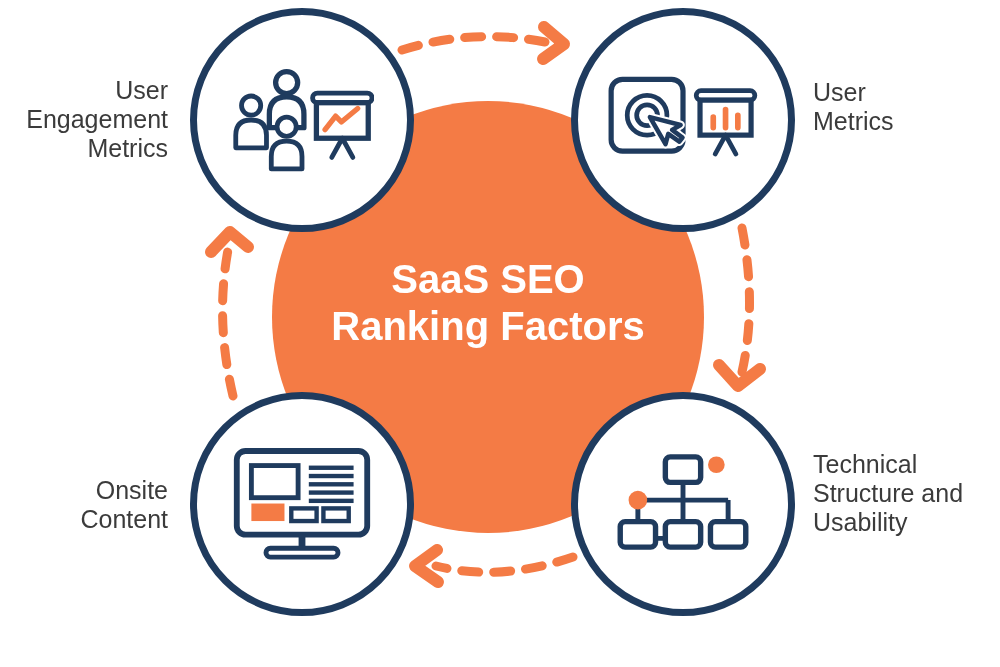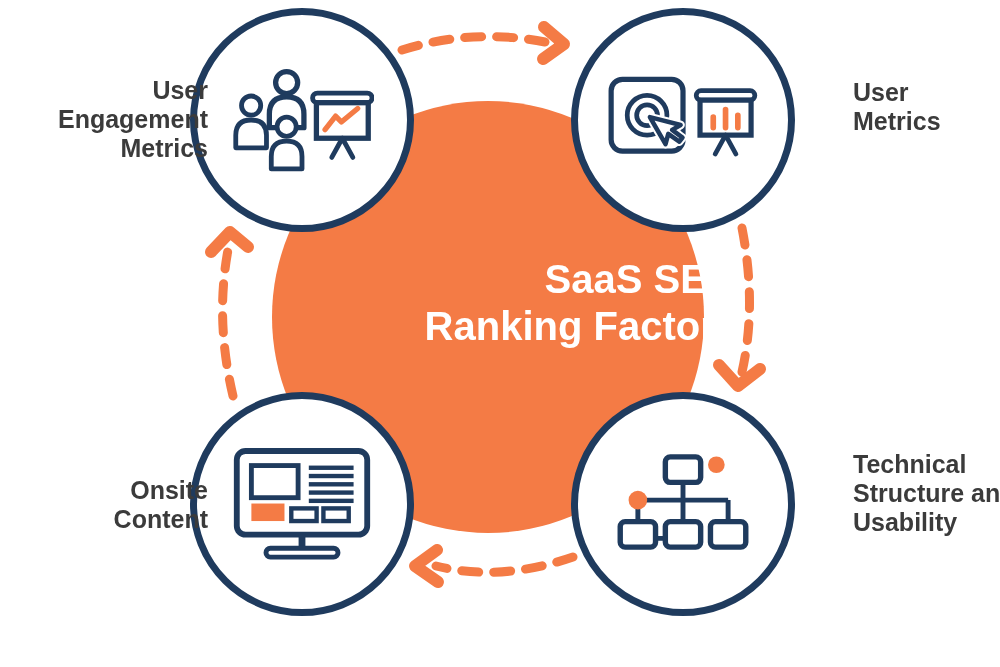--- a/index.html
+++ b/index.html
@@ -16,26 +16,26 @@
     position:absolute;width:224px;height:224px;border-radius:50%;
     background:#fff;border:7px solid var(--navy);
     display:flex;align-items:center;justify-content:center;
   }
   .node-tl{left:190px;top:8px;}
   .node-tr{left:571px;top:8px;}
   .node-bl{left:190px;top:392px;}
   .node-br{left:571px;top:392px;}
   .title{
     position:absolute;left:238px;top:256px;width:500px;
-    text-align:right;white-space:pre-line;
+    text-align:center;white-space:pre-line;
     color:var(--white);font-size:40px;line-height:47px;font-weight:bold;
   }
   .label{
     position:absolute;white-space:pre-line;color:var(--label);
-    font-size:25px;line-height:29px;font-weight:bold;margin-left:40px;
+    font-size:25px;line-height:29px;font-weight:normal;
   }
   .label-tl{left:0;top:76px;width:168px;text-align:right;}
   .label-tr{left:813px;top:78px;width:185px;text-align:left;}
   .label-br{left:813px;top:450px;width:190px;text-align:left;}
   .label-bl{left:0;top:476px;width:168px;text-align:right;}
   
   .sN{stroke:var(--navy);} .sO{stroke:var(--orange);} .sW{stroke:#fff;}
   .fW{fill:#fff;} .fN{fill:none;} .fO{fill:var(--orange);} .fNv{fill:var(--navy);}
   .dash{stroke:var(--orange);fill:none;stroke-width:9;stroke-linecap:round;stroke-dasharray:17 15;}
   .head{stroke:var(--orange);fill:none;stroke-width:12;stroke-linecap:round;stroke-linejoin:round;}

